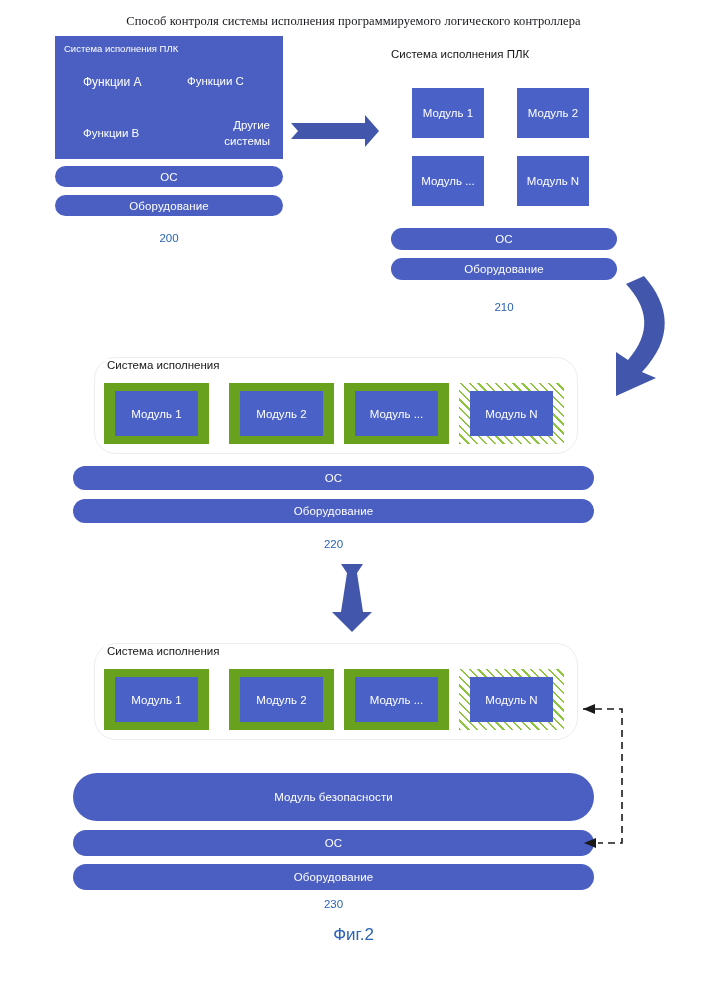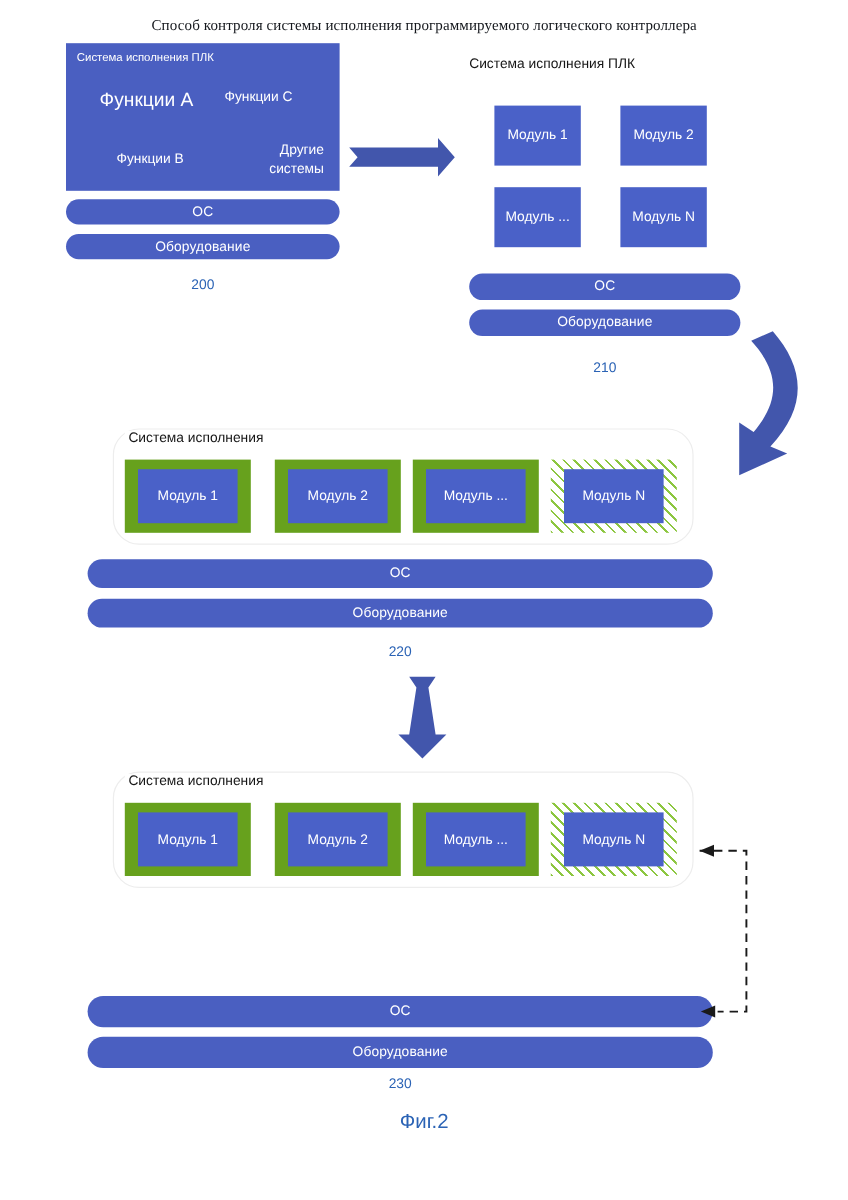--- a/index.html
+++ b/index.html
@@ -68,23 +68,23 @@
 </head>
 <body>
 
 <div class="abs" id="doc-title">Способ контроля системы исполнения программируемого логического контроллера</div>
 
 <div class="abs" style="left:55px;top:36px;width:228px;height:210px;">
 
   <div class="abs blue-panel" style="left:0;top:0;width:228px;height:123px;">
     <div class="abs panel-caption" style="left:9px;top:7px;">Система исполнения ПЛК</div>
 
-    <div class="abs" style="left:28px;top:39px;color:#fff;font-size:16px;">Функции A</div>
+    <div class="abs" style="left:28px;top:39px;color:#fff;font-size:12px;">Функции A</div>
     <div class="abs" style="left:132px;top:39px;color:#fff;font-size:11.5px;">Функции C</div>
-    <div class="abs" style="left:28px;top:91px;color:#fff;font-size:11.5px;margin-left:14px;">Функции B</div>
+    <div class="abs" style="left:28px;top:91px;color:#fff;font-size:11.5px;">Функции B</div>
     <div class="abs" style="left:131px;top:81px;width:84px;color:#fff;font-size:11.5px;text-align:right;line-height:16px;">
       <span>Другие</span><br>
       <span>системы</span>
     </div>
   </div>
 
   <div class="abs pill" style="left:0;top:130px;width:228px;height:21px;">ОС</div>
   <div class="abs pill" style="left:0;top:159px;width:228px;height:21px;">Оборудование</div>
 
   <div class="abs ref-num" style="left:0;top:196px;width:228px;">200</div>
@@ -167,20 +167,21 @@
   <div class="abs mod-frame" style="left:156px;top:29px;width:105px;height:61px;">
     <div class="mod-blue" style="width:83px;height:45px;">Модуль 2</div>
   </div>
   <div class="abs mod-frame" style="left:271px;top:29px;width:105px;height:61px;">
     <div class="mod-blue" style="width:83px;height:45px;">Модуль ...</div>
   </div>
   <div class="abs mod-frame hatched" style="left:386px;top:29px;width:105px;height:61px;">
     <div class="mod-blue" style="width:83px;height:45px;">Модуль N</div>
   </div>
 
+  <div class="abs pill" style="left:0;top:133px;width:521px;height:48px;">Модуль безопасности</div>
   <div class="abs pill" style="left:0;top:190px;width:521px;height:26px;">ОС</div>
   <div class="abs pill" style="left:0;top:224px;width:521px;height:26px;">Оборудование</div>
 
   <div class="abs ref-num" style="left:0;top:258px;width:521px;">230</div>
 </div>
 
 <div class="abs" style="left:560px;top:695px;width:80px;height:165px;">
   <svg width="80" height="165" viewBox="0 0 80 165">
 
     <path d="M 23 14 L 62 14 L 62 148 L 38 148" fill="none" stroke="#1a1a1a" stroke-width="1.6" stroke-dasharray="7 5"></path>

